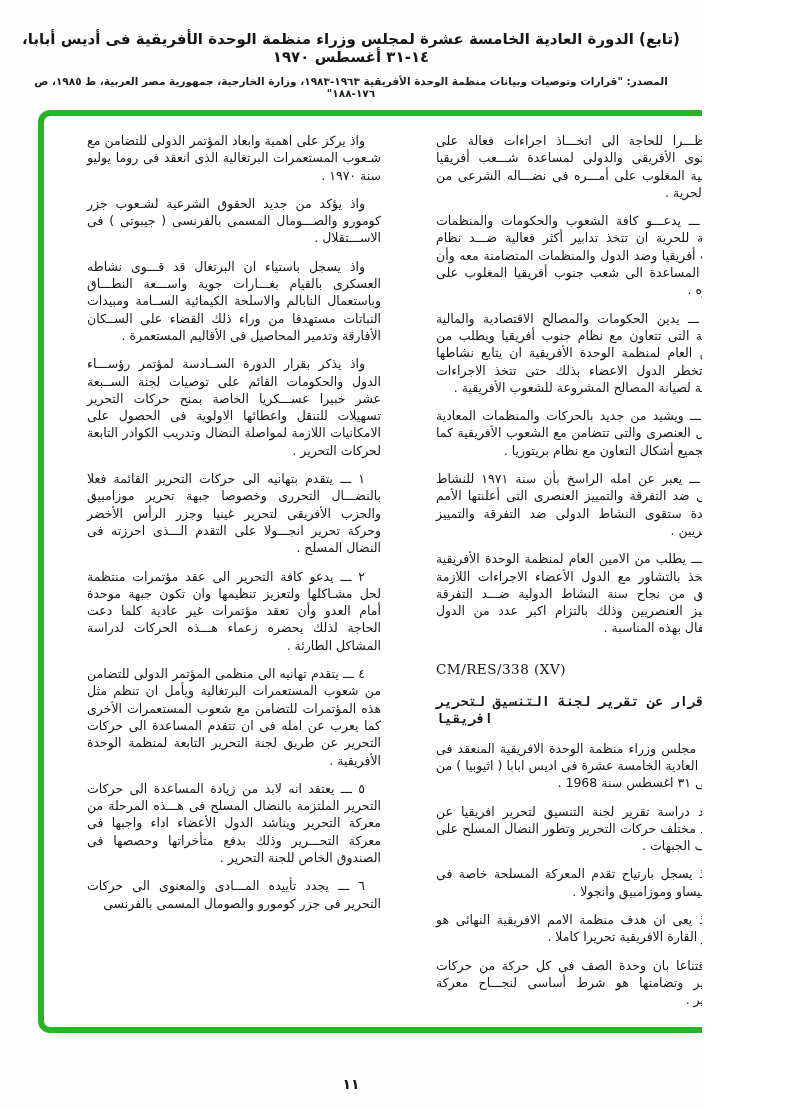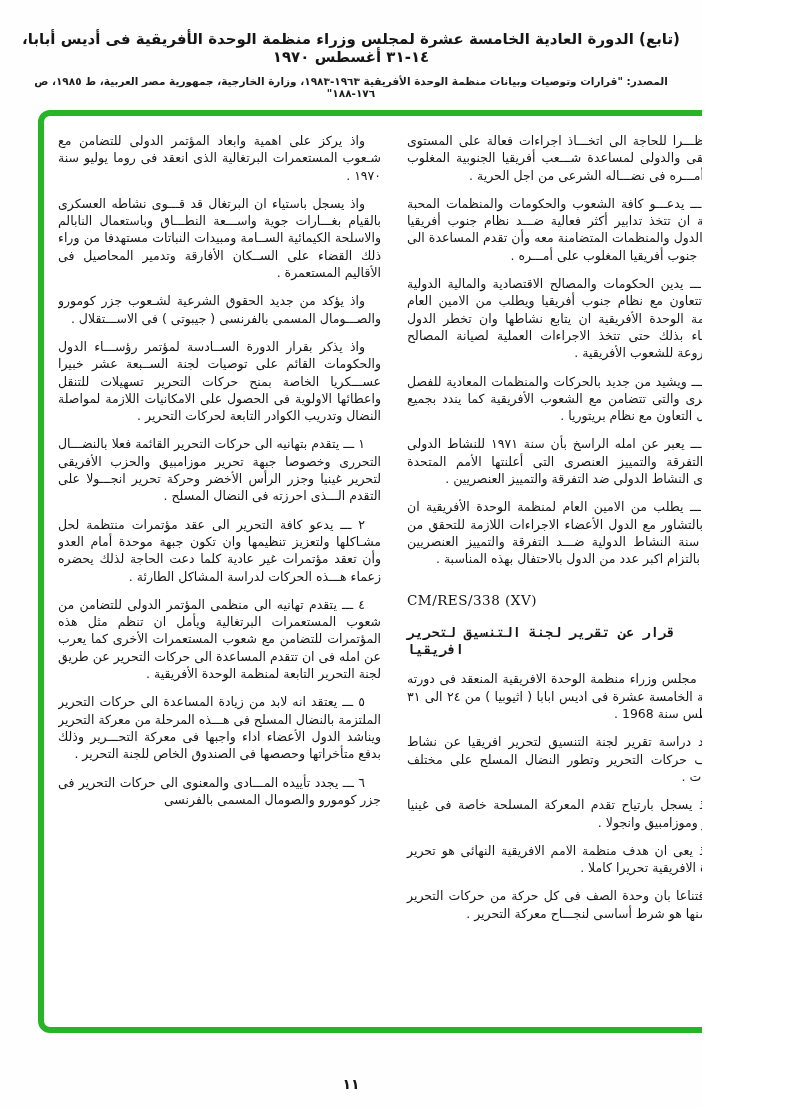--- a/index.html
+++ b/index.html
@@ -49,20 +49,21 @@
     gap: 26px;
     height: 100%;
     overflow: hidden;
   }
   .col {
     flex: 1;
     direction: rtl;
     text-align: justify;
     font-size: 12.5px;
     line-height: 17.3px;
+    margin-left: 29px;
   }
   .col p {
     margin: 0 0 11px 0;
     text-indent: 16px;
   }
   .doc-ref {
     direction: ltr;
     text-align: left;
     font-family: "DejaVu Serif", serif;
     font-size: 13.5px;
@@ -111,22 +112,22 @@
         <p class="section-heading">قرار عن تقرير لجنة التنسيق لتحرير افريقيا</p>
         <p>ان مجلس وزراء منظمة الوحدة الافريقية المنعقد فى دورته العادية الخامسة عشرة فى اديس ابابا ( اثيوبيا ) من ٢٤ الى ٣١ اغسطس سنة 1968 .</p>
         <p>بعد دراسة تقرير لجنة التنسيق لتحرير افريقيا عن نشاط مختلف حركات التحرير وتطور النضال المسلح على مختلف الجبهات .</p>
         <p>واذ يسجل بارتياح تقدم المعركة المسلحة خاصة فى غينيا بيساو وموزامبيق وانجولا .</p>
         <p>واذ يعى ان هدف منظمة الامم الافريقية النهائى هو تحرير القارة الافريقية تحريرا كاملا .</p>
         <p>واقتناعا بان وحدة الصف فى كل حركة من حركات التحرير وتضامنها هو شرط أساسى لنجـــاح معركة التحرير .</p>
       </div>
 
       <div class="col" dir="rtl">
         <p>واذ يركز على اهمية وابعاد المؤتمر الدولى للتضامن مع شـعوب المستعمرات البرتغالية الذى انعقد فى روما يوليو سنة ١٩٧٠ .</p>
+        <p>واذ يؤكد من جديد الحقوق الشرعية لشـعوب جزر كومورو والصـــومال المسمى بالفرنسى ( جيبوتى ) فى الاســـتقلال .</p>
         <p>واذ يسجل باستياء ان البرتغال قد قـــوى نشاطه العسكرى بالقيام بغـــارات جوية واســـعة النطـــاق وباستعمال النابالم والاسلحة الكيمائية الســامة ومبيدات النباتات مستهدفا من وراء ذلك القضاء على الســكان الأفارقة وتدمير المحاصيل فى الأقاليم المستعمرة .</p>
-        <p>واذ يؤكد من جديد الحقوق الشرعية لشـعوب جزر كومورو والصـــومال المسمى بالفرنسى ( جيبوتى ) فى الاســـتقلال .</p>
         <p>واذ يذكر بقرار الدورة الســادسة لمؤتمر رؤســـاء الدول والحكومات القائم على توصيات لجنة الســبعة عشر خبيرا عســـكريا الخاصة بمنح حركات التحرير تسهيلات للتنقل واعطائها الاولوية فى الحصول على الامكانيات اللازمة لمواصلة النضال وتدريب الكوادر التابعة لحركات التحرير .</p>
         <p>١ ـــ يتقدم بتهانيه الى حركات التحرير القائمة فعلا بالنضـــال التحررى وخصوصا جبهة تحرير موزامبيق والحزب الأفريقى لتحرير غينيا وجزر الرأس الأخضر وحركة تحرير انجـــولا على التقدم الـــذى احرزته فى النضال المسلح .</p>
         <p>٢ ـــ يدعو كافة التحرير الى عقد مؤتمرات منتظمة لحل مشـاكلها ولتعزيز تنظيمها وان تكون جبهة موحدة أمام العدو وأن تعقد مؤتمرات غير عادية كلما دعت الحاجة لذلك يحضره زعماء هـــذه الحركات لدراسة المشاكل الطارئة .</p>
         <p>٤ ـــ يتقدم تهانيه الى منظمى المؤتمر الدولى للتضامن من شعوب المستعمرات البرتغالية ويأمل ان تنظم مثل هذه المؤتمرات للتضامن مع شعوب المستعمرات الأخرى كما يعرب عن امله فى ان تتقدم المساعدة الى حركات التحرير عن طريق لجنة التحرير التابعة لمنظمة الوحدة الأفريقية .</p>
         <p>٥ ـــ يعتقد انه لابد من زيادة المساعدة الى حركات التحرير الملتزمة بالنضال المسلح فى هـــذه المرحلة من معركة التحرير ويناشد الدول الأعضاء اداء واجبها فى معركة التحـــرير وذلك بدفع متأخراتها وحصصها فى الصندوق الخاص للجنة التحرير .</p>
         <p class="bold-par">٦ ـــ يجدد تأييده المـــادى والمعنوى الى حركات التحرير فى جزر كومورو والصومال المسمى بالفرنسى</p>
       </div>
 
     </div>
   </div>

